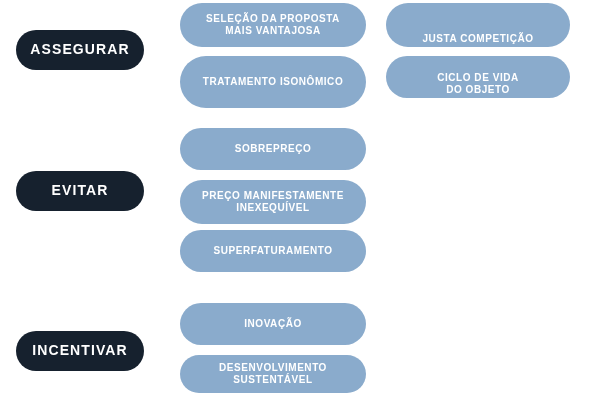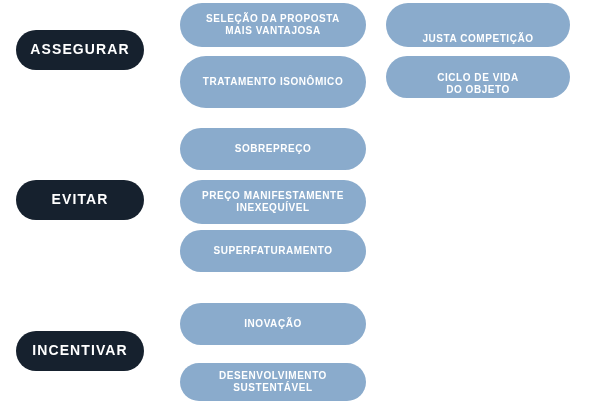--- a/index.html
+++ b/index.html
@@ -80,21 +80,21 @@
   </div>
 
   <div class="pill item col1" style="top:56px;height:52px;">
     <span>TRATAMENTO ISONÔMICO</span>
   </div>
 
   <div class="pill item col2" style="top:56px;height:42px;">
     <span>CICLO DE VIDA<br>DO OBJETO</span>
   </div>
 
-  <div class="pill category" style="top:180px;">
+  <div class="pill category" style="top:171px;">
     <span>EVITAR</span>
   </div>
 
   <div class="pill item col1" style="top:128px;height:42px;">
     <span>SOBREPREÇO</span>
   </div>
 
   <div class="pill item col1" style="top:180px;height:44px;">
     <span>PREÇO MANIFESTAMENTE<br>INEXEQUÍVEL</span>
   </div>
@@ -104,17 +104,17 @@
   </div>
 
   <div class="pill category" style="top:331px;">
     <span>INCENTIVAR</span>
   </div>
 
   <div class="pill item col1" style="top:303px;height:42px;">
     <span>INOVAÇÃO</span>
   </div>
 
-  <div class="pill item col1" style="top:363px;height:38px;">
+  <div class="pill item col1" style="top:355px;height:38px;">
     <span>DESENVOLVIMENTO<br>SUSTENTÁVEL</span>
   </div>
 
 </div>
 
 </body></html>

